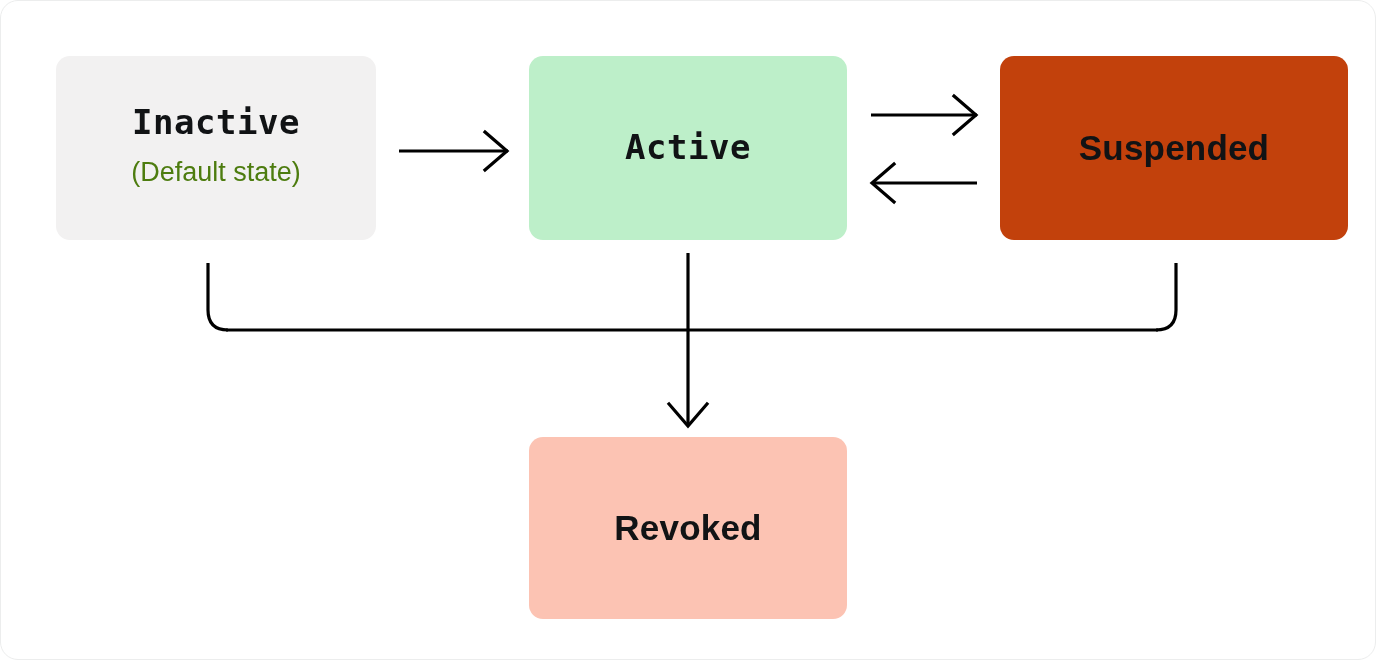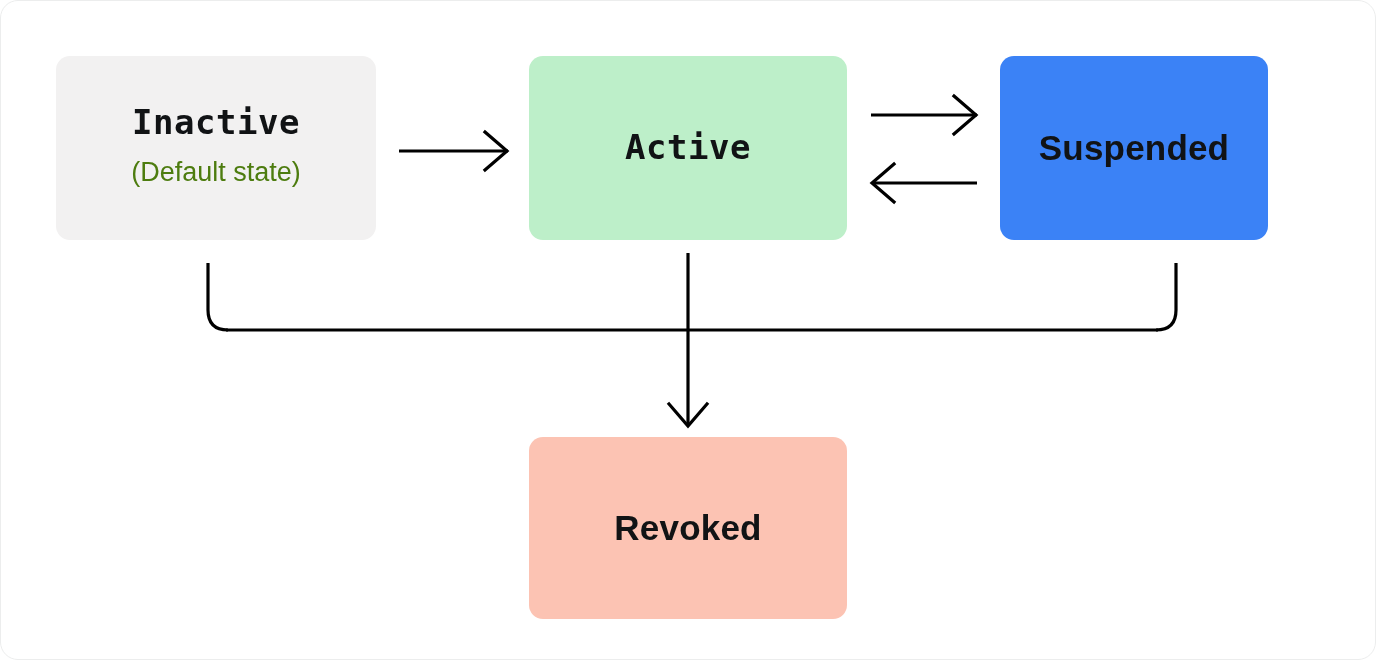--- a/index.html
+++ b/index.html
@@ -143,21 +143,21 @@
 
   <div class="node" id="node-inactive" style="background: rgb(242, 241, 241); color: rgb(17, 19, 21); left: 56px; top: 56px; width: 320px; height: 184px;">
     <div class="title-mono">Inactive</div>
     <div class="subtitle">(Default state)</div>
   </div>
 
   <div class="node" id="node-active" style="background: rgb(189, 239, 201); color: rgb(17, 19, 21); left: 529px; top: 56px; width: 318px; height: 184px;">
     <div class="title-mono">Active</div>
   </div>
 
-  <div class="node" id="node-suspended" style="background: #3b82f6; color: rgb(17, 19, 21); left: 1000px; top: 56px; width: 268px; height: 184px;">
+  <div class="node" id="node-suspended" style="background: #c2410c; color: rgb(17, 19, 21); left: 1000px; top: 56px; width: 348px; height: 184px;">
     <div class="title-sans">Suspended</div>
   </div>
 
   <div class="node" id="node-revoked" style="background: rgb(252, 195, 179); color: rgb(17, 19, 21); left: 529px; top: 437px; width: 318px; height: 182px; text-align: center;">
     <div class="title-sans">Revoked</div>
   </div>
 
 </div>
 
 </body></html>

